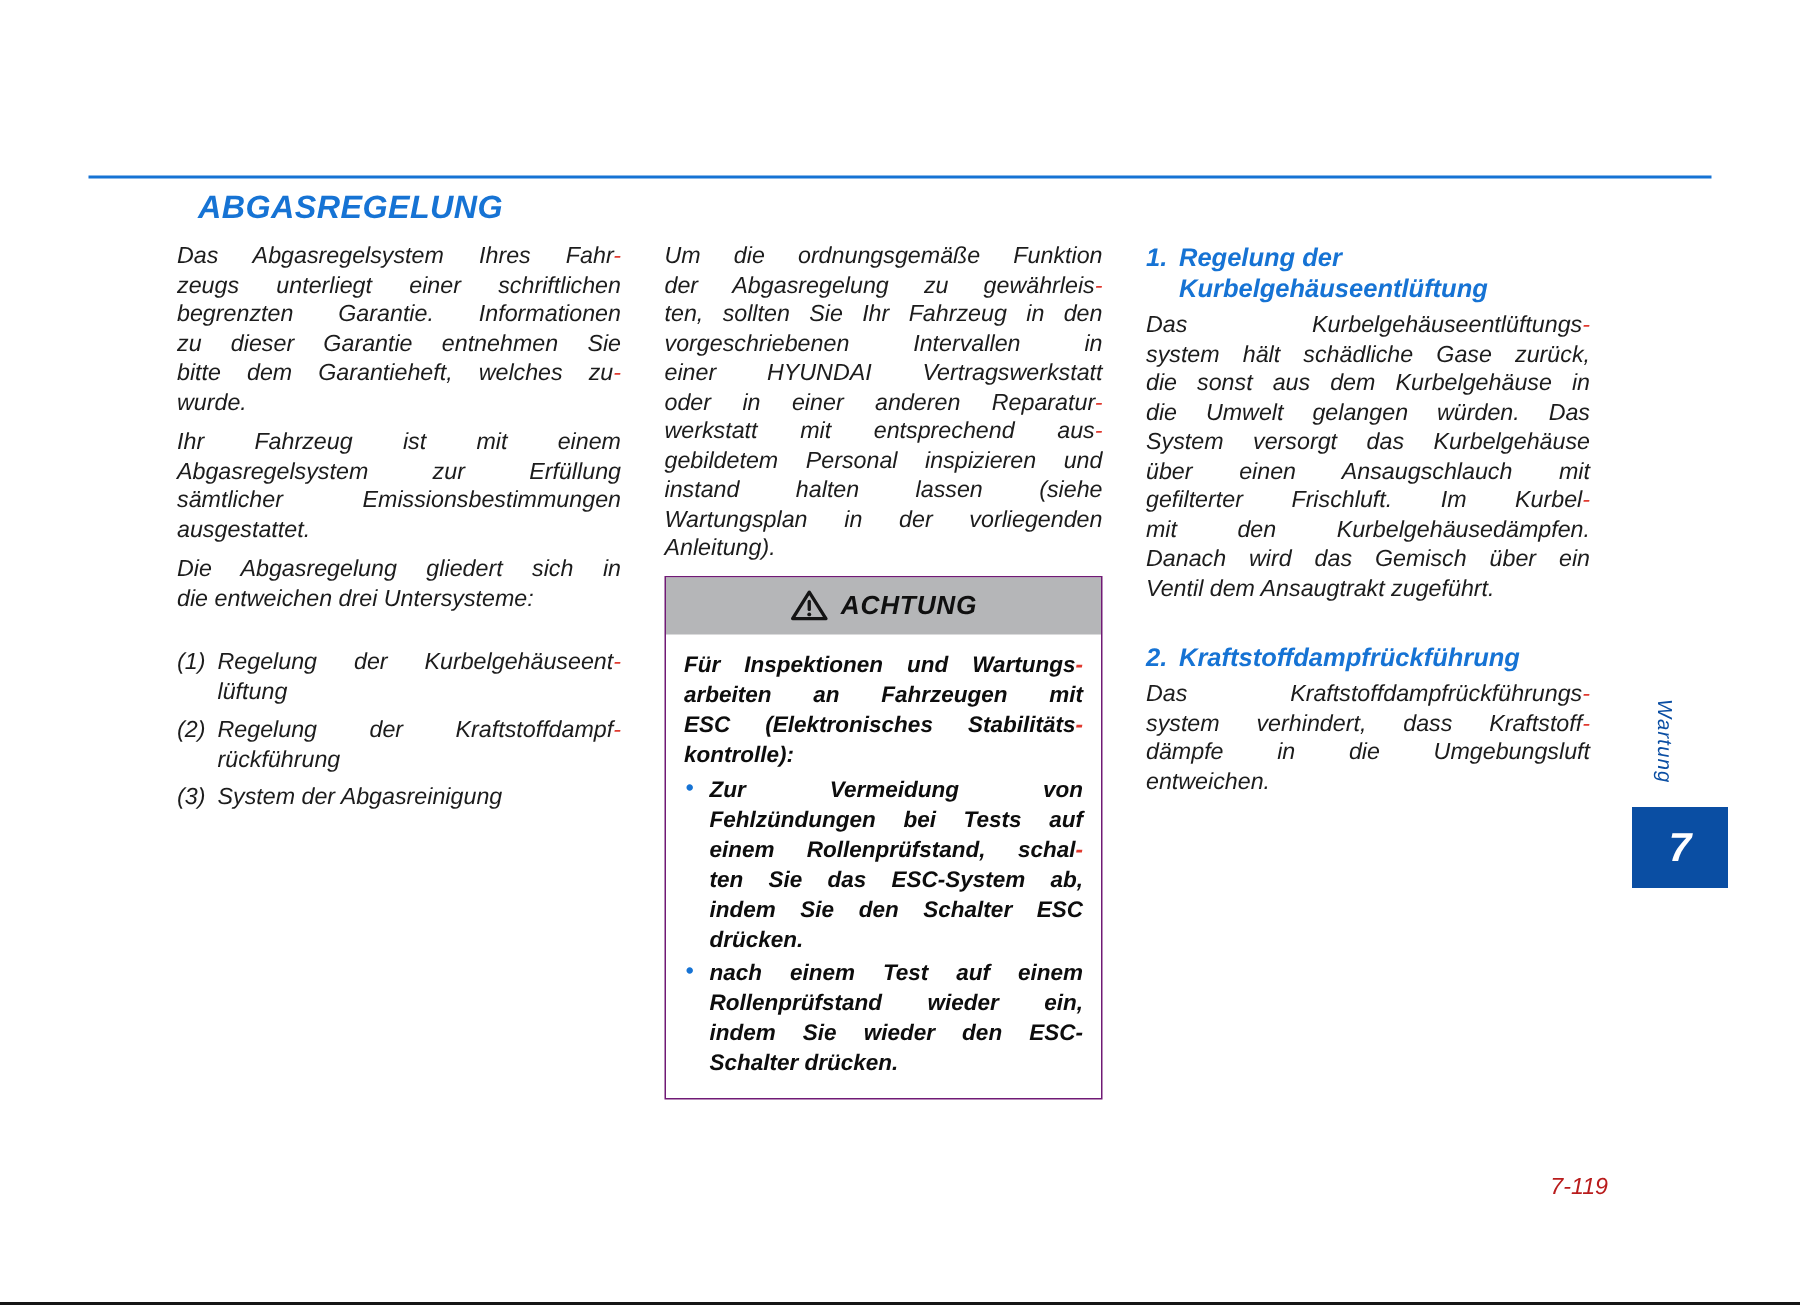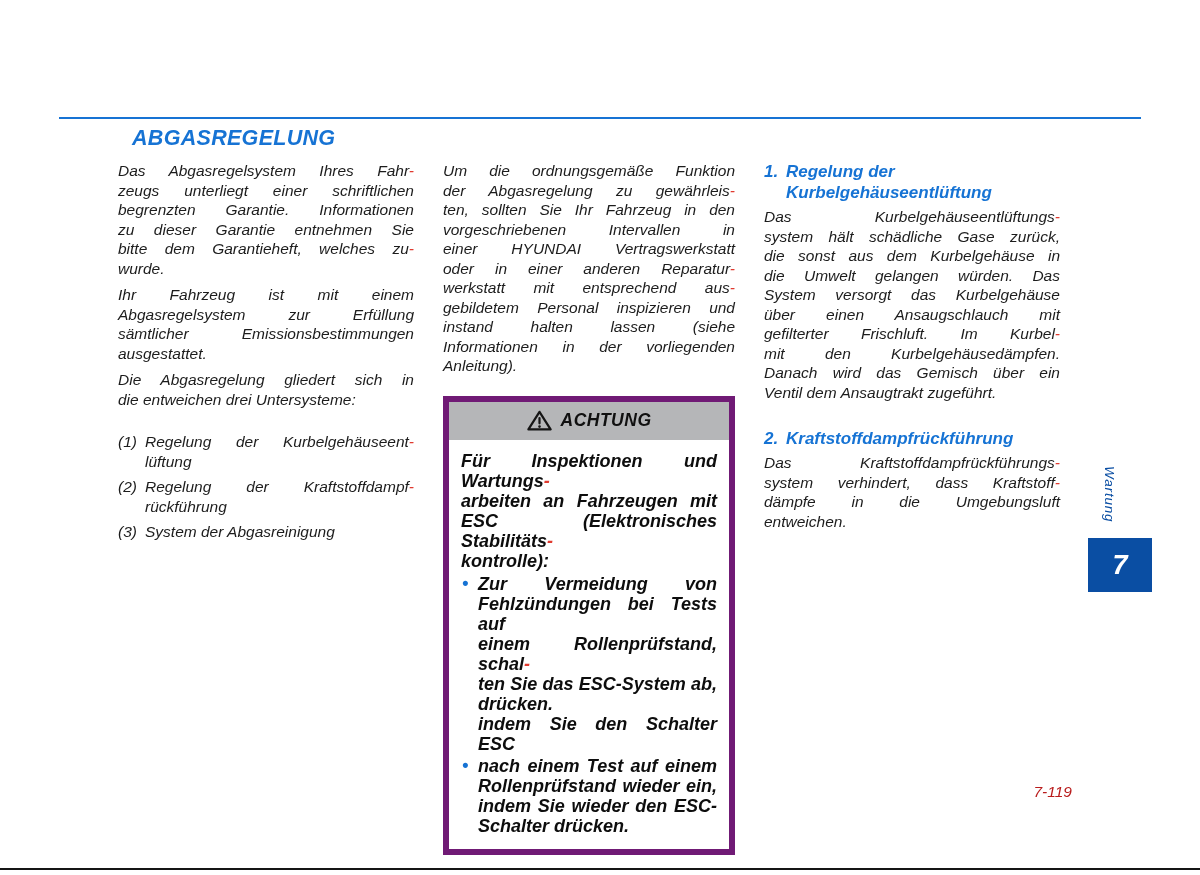--- a/index.html
+++ b/index.html
@@ -14,24 +14,24 @@
   .col{font-size:15.5px;line-height:19.5px;}
   .col-1{width:296px;margin-right:29px;}
   .col-2{width:292px;margin-right:29px;}
   .col-3{width:296px;}
   .para{margin:0 0 7px 0;}
   .tl.just{text-align:justify;text-align-last:justify;-moz-text-align-last:justify;}
   .hy{color:var(--red);}
   .num-list{margin-top:23px;}
   .num-item{position:relative;padding-left:27px;margin-bottom:6px;}
   .num-item .marker{position:absolute;left:0;top:0;}
-  .caution-box{margin-top:20px;border:6px solid #701a75;background:#fff;}
+  .caution-box{margin-top:8px;border:1px solid #701a75;background:#fff;}
   .caution-header{height:38px;background:var(--cgray);display:flex;align-items:center;justify-content:center;gap:9px;font-size:17.5px;font-weight:700;color:#101010;letter-spacing:0.5px;}
   .warn-icon{display:flex;align-items:center;}
-  .caution-body{padding:11px 12px 13px 12px;font-weight:700;font-size:18px;line-height:20px;color:#0d0d0d;}
+  .caution-body{padding:11px 12px 13px 12px;font-weight:700;font-size:15px;line-height:20px;color:#0d0d0d;}
   .caution-intro{margin-bottom:3px;}
   .cbullet{position:relative;padding-left:17px;margin-top:2px;}
   .cbullet .dot{position:absolute;left:1px;top:-1px;color:var(--accent);font-weight:700;}
   .sec-head{position:relative;padding-left:22px;margin:0 0 4px 0;font-size:17px;line-height:21px;font-weight:700;color:var(--accent);}
   .sec-head .hnum{position:absolute;left:0;top:0;}
   .sec-head-2{margin-top:26px;}
   .side-tab{position:absolute;left:1102px;top:466px;writing-mode:vertical-rl;font-size:13.5px;letter-spacing:0.8px;color:var(--chapter);}
   .chapter-box{position:absolute;left:1088px;top:538px;width:64px;height:54px;background:var(--chapter);color:#ffffff;display:flex;align-items:center;justify-content:center;font-size:27px;font-weight:700;}
   .page-num{position:absolute;left:972px;top:783px;width:100px;text-align:right;font-size:15.5px;color:#b91c1c;}
   .bottom-rule{position:absolute;left:0;top:868px;width:1200px;height:2px;background:#151515;}
@@ -95,21 +95,21 @@
       <div class="para">
           <div class="tl just">Um die ordnungsgemäße Funktion</div>
           <div class="tl just">der Abgasregelung zu gewährleis<span class="hy">-</span></div>
           <div class="tl just">ten, sollten Sie Ihr Fahrzeug in den</div>
           <div class="tl just">vorgeschriebenen Intervallen in</div>
           <div class="tl just">einer HYUNDAI Vertragswerkstatt</div>
           <div class="tl just">oder in einer anderen Reparatur<span class="hy">-</span></div>
           <div class="tl just">werkstatt mit entsprechend aus<span class="hy">-</span></div>
           <div class="tl just">gebildetem Personal inspizieren und</div>
           <div class="tl just">instand halten lassen (siehe</div>
-          <div class="tl just">Informationen in der vorliegenden</div>
+          <div class="tl just">Wartungsplan in der vorliegenden</div>
           <div class="tl">Anleitung).</div>
         </div>
 
       <div class="caution-box">
         <div class="caution-header">
           <span class="warn-icon">
             <svg width="25" height="21" viewBox="0 0 25 21" aria-hidden="true">
               <path d="M12.5 1.8 L23.6 19.4 H1.4 Z" fill="none" stroke="#151515" stroke-width="2.2" stroke-linejoin="round"></path>
               <line x1="12.5" y1="8" x2="12.5" y2="13.3" stroke="#151515" stroke-width="2.2" stroke-linecap="round"></line>
               <circle cx="12.5" cy="16.6" r="1.3" fill="#151515"></circle>
@@ -124,22 +124,22 @@
               <div class="tl just">ESC (Elektronisches Stabilitäts<span class="hy">-</span></div>
               <div class="tl">kontrolle):</div>
             </div>
           <div class="cbullet">
             <span class="dot">•</span>
             <div>
                 <div class="tl just">Zur Vermeidung von</div>
                 <div class="tl just">Fehlzündungen bei Tests auf</div>
                 <div class="tl just">einem Rollenprüfstand, schal<span class="hy">-</span></div>
                 <div class="tl just">ten Sie das ESC-System ab,</div>
+                <div class="tl just">indem Sie den Schalter ESC</div>
                 <div class="tl">drücken.</div>
-                <div class="tl just">indem Sie den Schalter ESC</div>
               </div>
           </div>
           <div class="cbullet">
             <span class="dot">•</span>
             <div>
                 <div class="tl just">nach einem Test auf einem</div>
                 <div class="tl just">Rollenprüfstand wieder ein,</div>
                 <div class="tl just">indem Sie wieder den ESC-</div>
                 <div class="tl">Schalter drücken.</div>
               </div>

